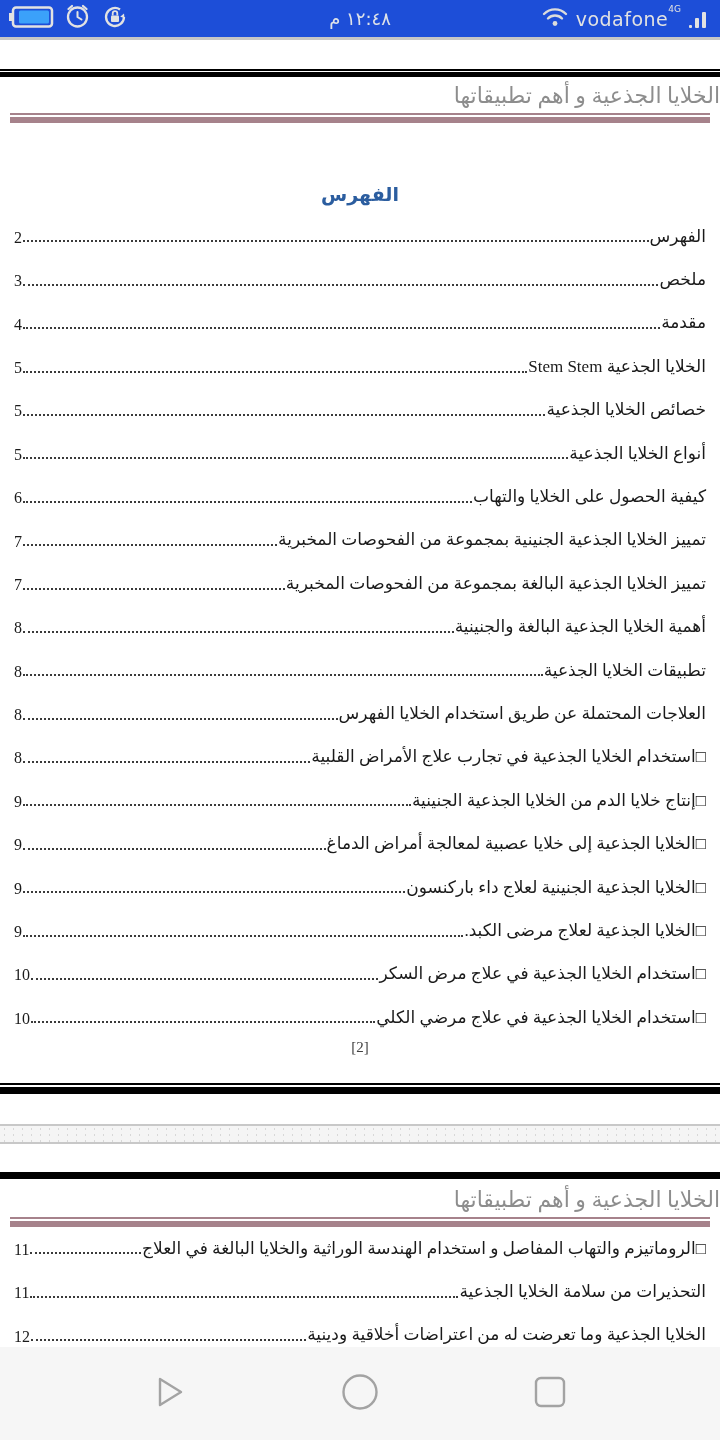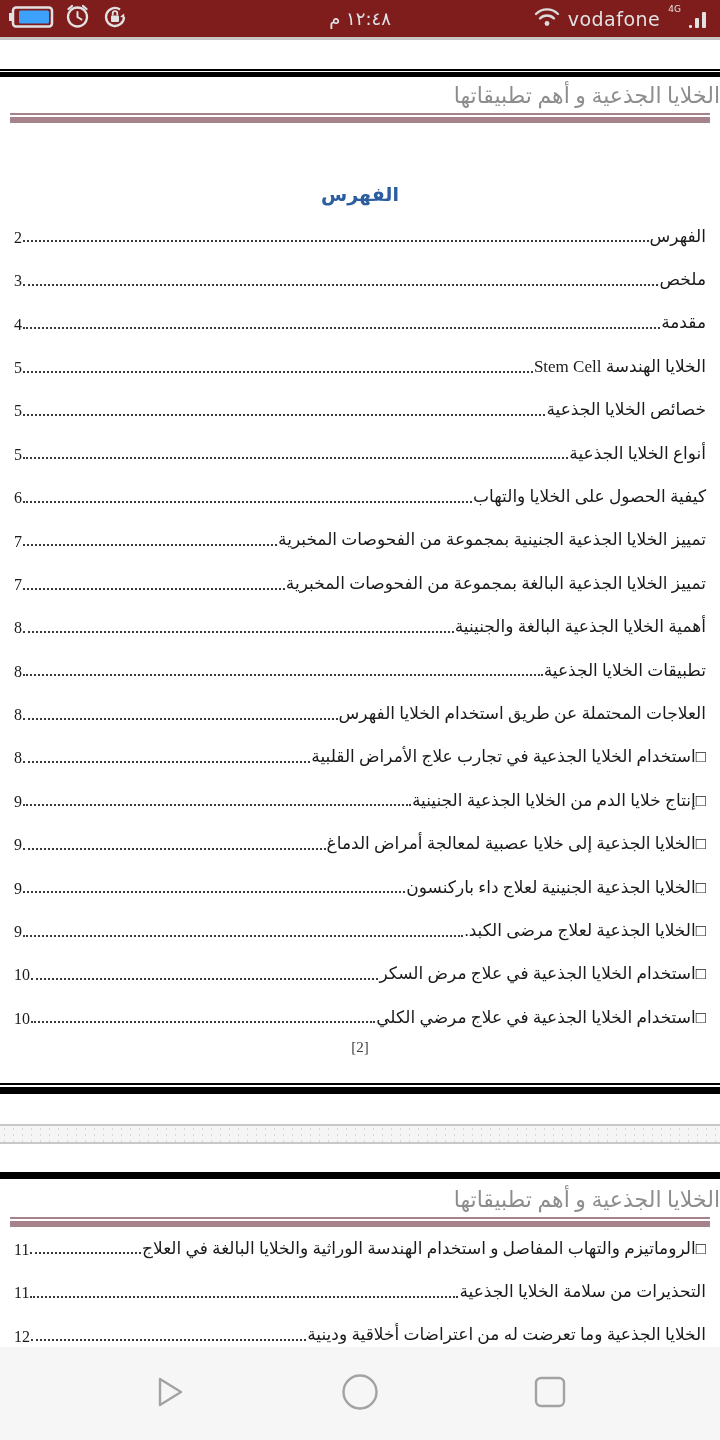--- a/index.html
+++ b/index.html
@@ -1,29 +1,29 @@
 <!DOCTYPE html>
 <html lang="ar"><head>
 <meta charset="utf-8">
 <style>
   html,body{margin:0;padding:0;}
   body{width:720px;height:1440px;position:relative;overflow:hidden;background:#ffffff;
        font-family:"DejaVu Sans",sans-serif;}
   .abs{position:absolute;}
 
   
-  .status-bar{top:0;left:0;width:720px;height:37px;background:#7f1d1d;
+  .status-bar{top:0;left:0;width:720px;height:37px;background:#1d4ed8;
               display:flex;align-items:center;color:#dfe3e8;}
   .status-divider{top:37px;left:0;width:720px;height:3px;background:#c6c6c6;}
   .sb-left{position:absolute;left:8px;top:0;height:37px;display:flex;align-items:center;gap:10px;}
   .sb-time{position:absolute;left:0;width:720px;top:0;height:37px;display:flex;
            align-items:center;justify-content:center;font-size:18px;direction:rtl;letter-spacing:1px;}
   .sb-right{position:absolute;right:14px;top:0;height:37px;display:flex;align-items:center;gap:8px;}
   .carrier{font-size:19px;color:#e2e2e2;letter-spacing:.5px;}
-  .net-badge{font-size:9px;color:#e2e2e2;vertical-align:super;position:relative;top:-7px;margin-left:8px;}
+  .net-badge{font-size:9px;color:#e2e2e2;vertical-align:super;position:relative;top:-7px;margin-left:0;}
   .sig-bars{display:flex;align-items:flex-end;gap:3px;height:18px;}
   .sig-bars i{display:block;background:#e2e2e2;border-radius:1px;}
   .sig-dot{width:3px;height:3px;}
   .sig-b1{width:4px;height:10px;}
   .sig-b2{width:4px;height:16px;}
 
   
   .rule-top{top:69px;left:0;width:720px;height:8px;
             background:linear-gradient(#000 0 2px,#fff 2px 3px,#000 3px 8px);}
   .page2{top:77px;left:0;width:720px;height:1006px;background:#fff;}
@@ -131,21 +131,21 @@
         <span class="toc-num">3</span>
       </div>
 
       <div class="toc-row">
         <span class="toc-text">مقدمة</span>
         <span class="toc-dots"></span>
         <span class="toc-num">4</span>
       </div>
 
       <div class="toc-row">
-        <span class="toc-text">الخلايا الهندسة Stem Cell</span>
+        <span class="toc-text">الخلايا الجذعية Stem Stem</span>
         <span class="toc-dots"></span>
         <span class="toc-num">5</span>
       </div>
 
       <div class="toc-row">
         <span class="toc-text">خصائص الخلايا الجذعية</span>
         <span class="toc-dots"></span>
         <span class="toc-num">5</span>
       </div>
 

